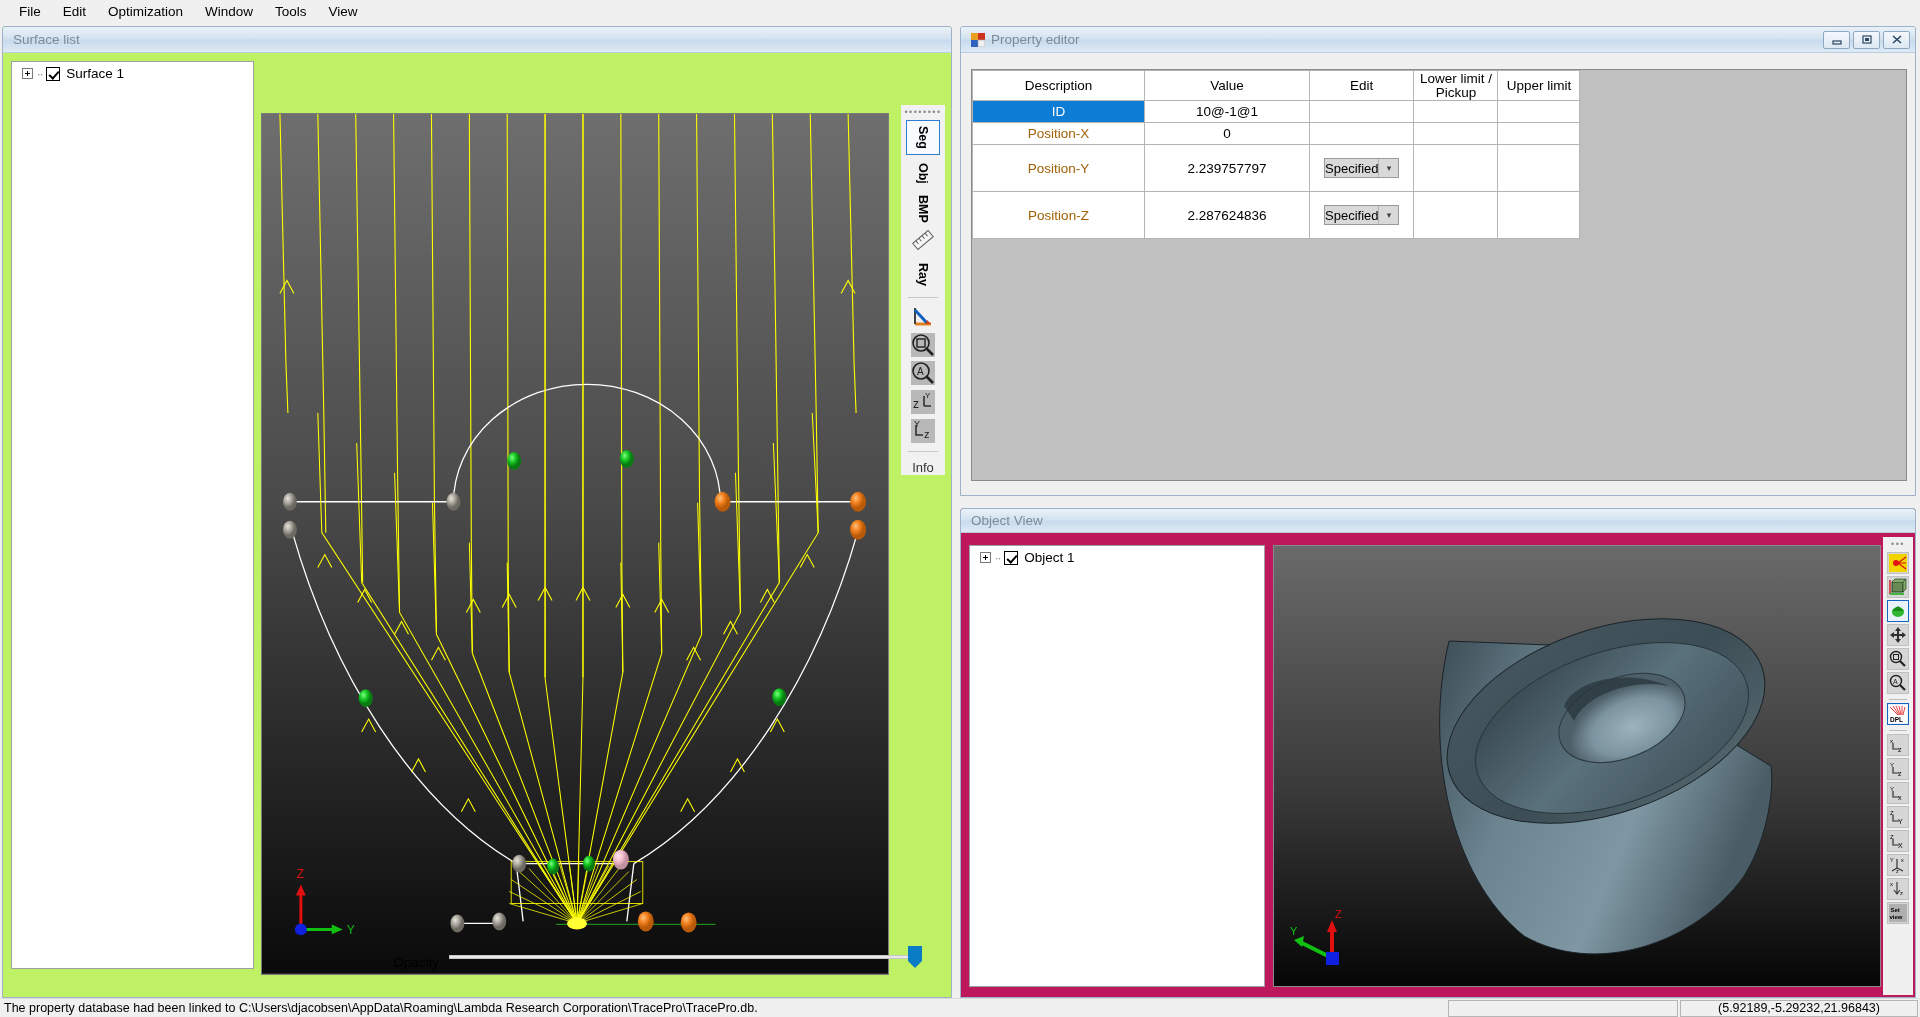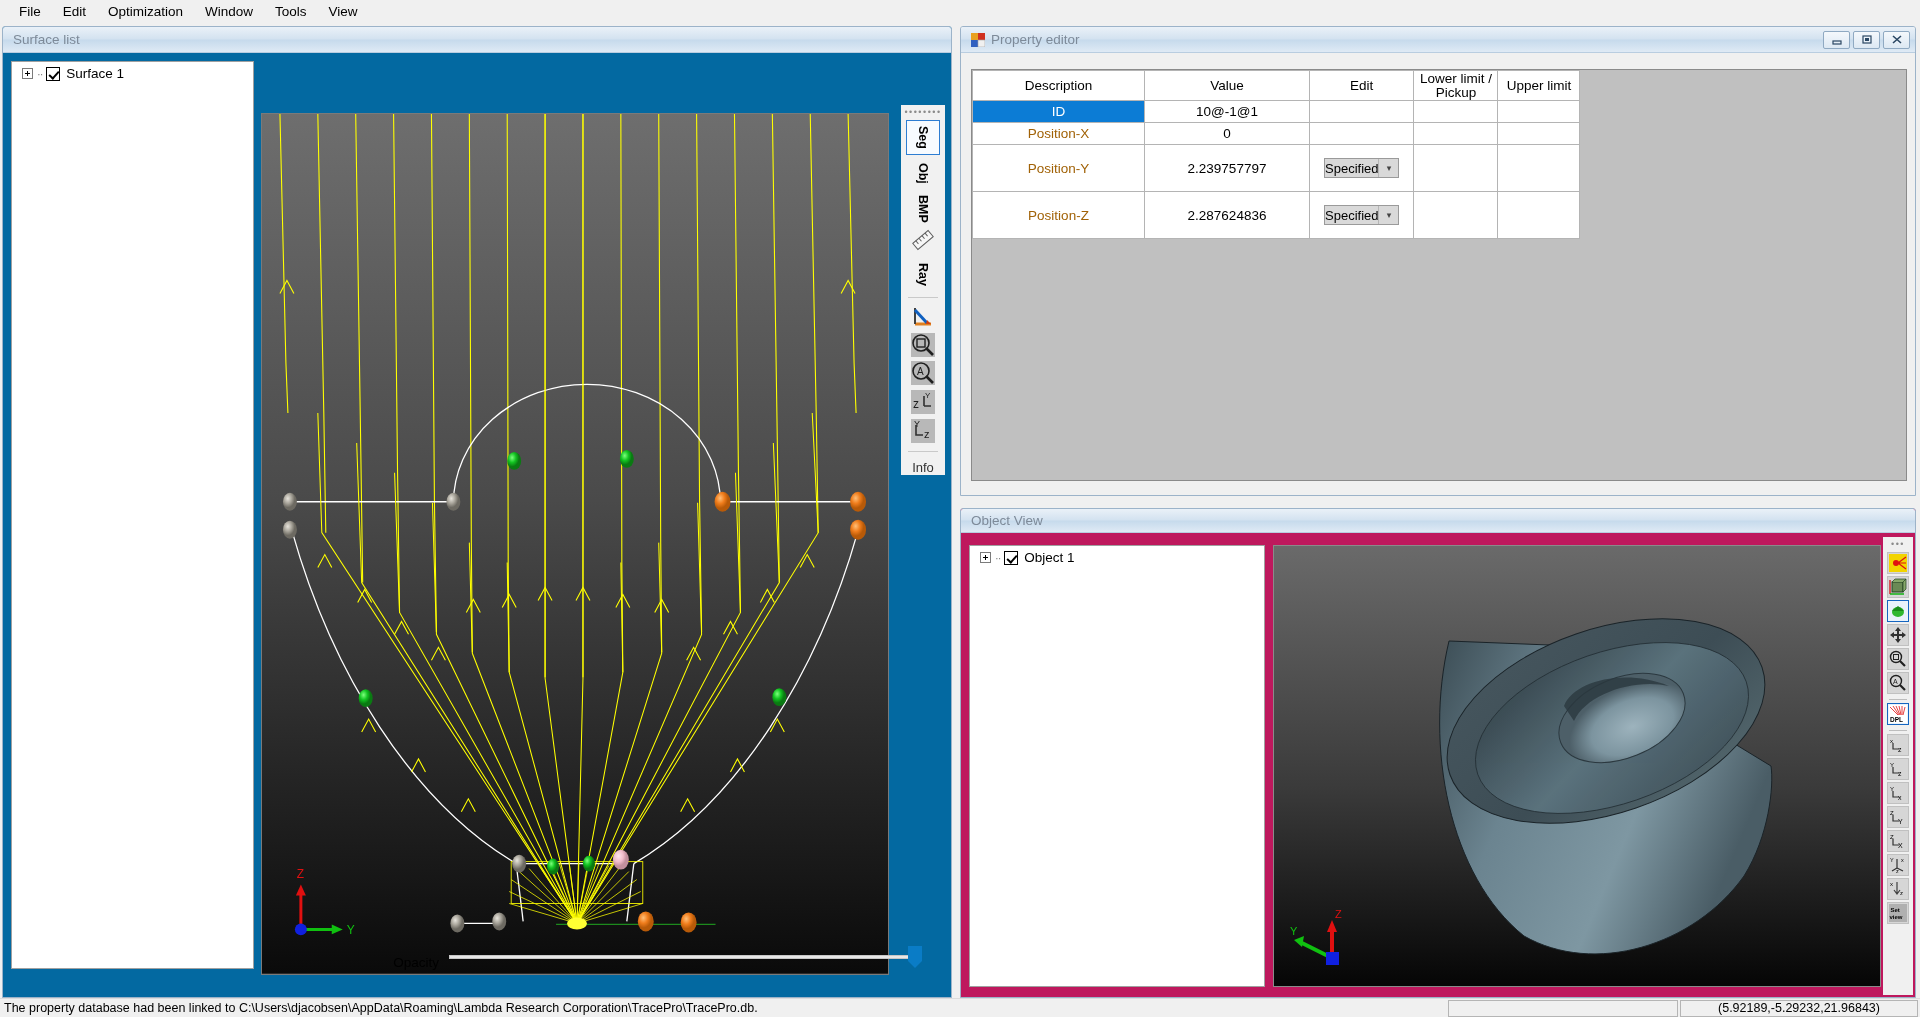--- a/index.html
+++ b/index.html
@@ -33,21 +33,21 @@
     position: absolute;
     top: 24px; left: 0;
     width: 1920px; height: 978px;
   }
 
   
   #left-window {
     position: absolute;
     left: 2px; top: 2px;
     width: 950px; height: 972px;
-    background: #0369a1;
+    background: #bef264;
     border: 1px solid #9cb3c9;
     border-radius: 3px 3px 0 0;
     overflow: hidden;
   }
   .win-titlebar {
     height: 26px;
     background: linear-gradient(to bottom,#eaf1f8 0%,#d3e2f0 48%,#c6daec 52%,#dfeaf5 100%);
     display: flex; align-items: center;
     padding-left: 10px;
     color: #7d8a99;

